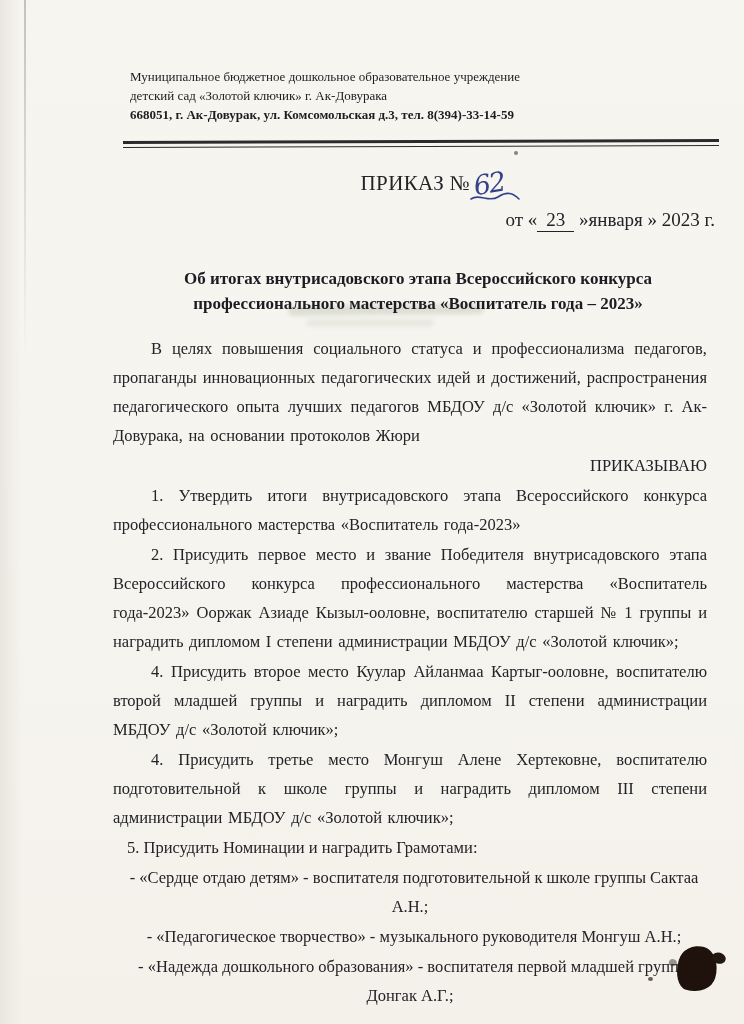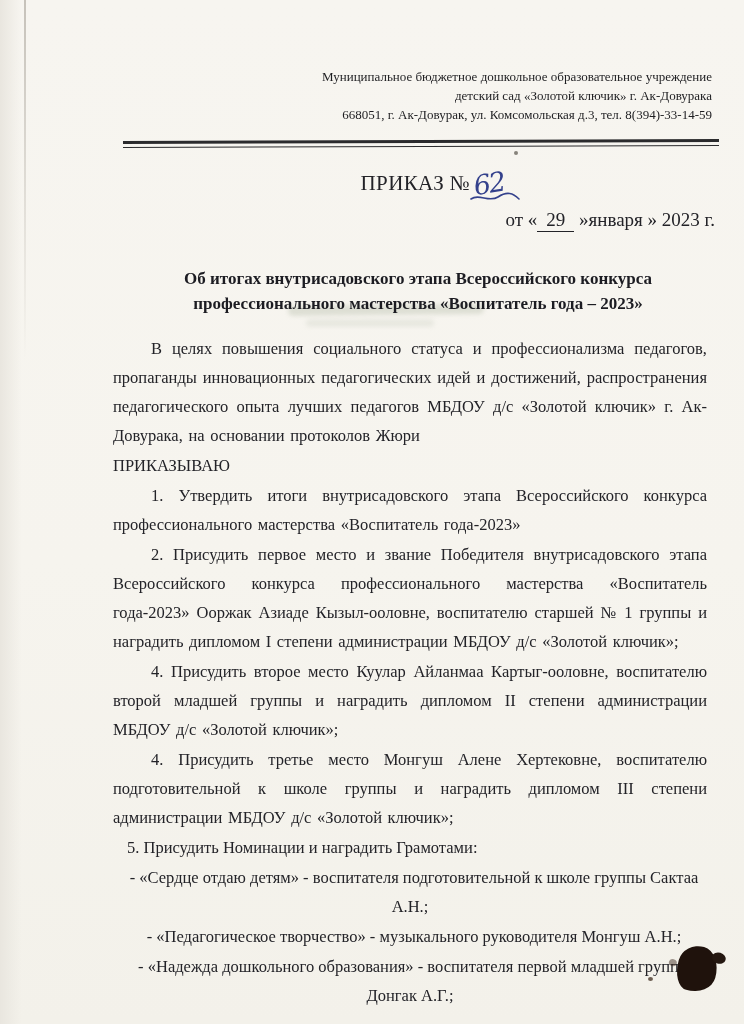--- a/index.html
+++ b/index.html
@@ -24,22 +24,22 @@
   .speck-a { position:absolute; left:514px; top:151px; width:4px; height:4px;
     background:#6a665e; border-radius:50%; opacity:.8; }
   .speck-b { position:absolute; left:648px; top:977px; width:5px; height:4px;
     background:#4a382b; border-radius:50%; opacity:.8; }
   .ghost-a { position:absolute; left:288px; top:305px; width:196px; height:10px;
     background:#97a289; opacity:.26; filter:blur(2px); border-radius:5px; transform:rotate(-.6deg); }
   .ghost-b { position:absolute; left:306px; top:319px; width:128px; height:8px;
     background:#9aa58f; opacity:.15; filter:blur(2px); border-radius:5px; }
   
   .letterhead { position:absolute; top:67px; left:130px; width:582px;
-    text-align:right; font-size:13px; line-height:19px; color:#1d1d20; }
-  .letterhead .bold { font-weight:normal; }
+    text-align:left; font-size:13px; line-height:19px; color:#1d1d20; }
+  .letterhead .bold { font-weight:bold; }
   .rule { position:absolute; top:140px; left:123px; width:596px; height:3px;
     border-top:3px solid #2b2b2d; border-bottom:1.5px solid #2b2b2d; transform:rotate(-.2deg); }
   
   .order-line { position:absolute; top:165px; left:0; width:744px; text-align:center;
     font-size:21px; letter-spacing:.4px; transform:translateX(60px); white-space:nowrap; }
   .hw-wrap { position:relative; display:inline-block; margin-left:3px; }
   .hw-digits { display:inline-block; font-family:"DejaVu Serif", serif; font-style:italic;
     font-size:27px; color:#34418c; transform:rotate(-9deg) translateY(3px); letter-spacing:-2px; }
   .hw-swash { position:absolute; left:-4px; bottom:-8px; }
   
@@ -47,21 +47,21 @@
   .date-day { display:inline-block; border-bottom:1.2px solid #232328; padding:0 9px; }
   
   .subject { position:absolute; top:266px; left:112px; width:596px; text-align:center;
     font-weight:bold; font-size:17px; line-height:25px; color:#1c1c22; transform:translateX(8px); }
   
   .body { position:absolute; top:333px; left:112px; width:596px;
     font-size:16.5px; line-height:29px; }
   .body p { margin:1px; }
   .jus { text-align:justify; word-spacing:1.5px; }
   .ind { text-indent:38px; }
-  .plain { text-align:left; }
+  .plain { text-align:right; }
   .small-ind { text-align:left; text-indent:14px; }
   .nom { text-align:center; text-indent:8px; }
 </style>
 </head>
 <body>
 
 <div class="page">
 
   <div class="edge-band"></div>
   <div class="edge-line"></div>
@@ -77,21 +77,21 @@
   <div class="order-line">
     <span>ПРИКАЗ №</span><span class="hw-wrap">
       <span class="hw-digits">62</span>
       <svg class="hw-swash" width="52" height="14" viewBox="0 0 52 14">
         <path d="M2 9 C 10 3, 20 13, 29 7 S 44 3, 50 9" fill="none" stroke="#34418c" stroke-width="1.6" stroke-linecap="round"></path>
       </svg>
     </span>
   </div>
 
   <div class="date-line">
-    <span>от «</span><span class="date-day">29</span> <span>»января » 2023 г.</span>
+    <span>от «</span><span class="date-day">23</span> <span>»января » 2023 г.</span>
   </div>
 
   <div class="ghost-a"></div>
   <div class="ghost-b"></div>
 
   <div class="subject">
     <div>Об итогах внутрисадовского этапа  Всероссийского конкурса</div>
     <div>профессионального мастерства «Воспитатель года – 2023»</div>
   </div>
 

